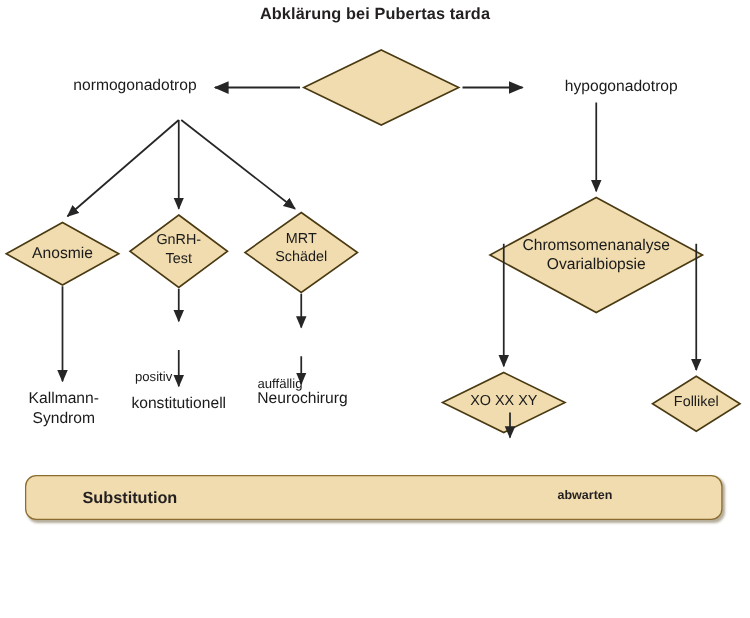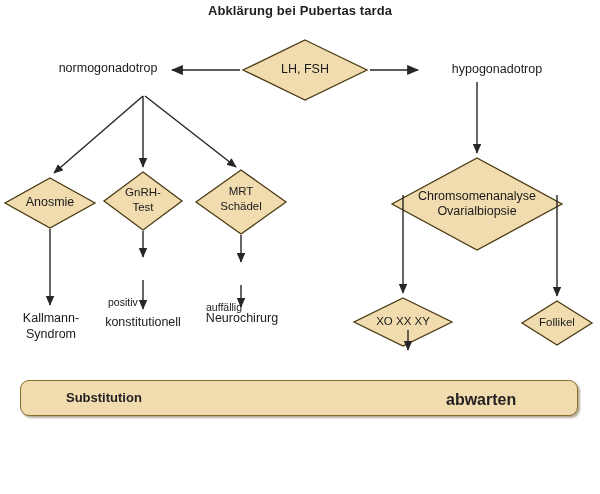--- a/index.html
+++ b/index.html
@@ -77,21 +77,21 @@
   #bar-left {
     left: 66px;
     top: 391px;
     font-size: 13px;
     font-weight: bold;
     color: #231f20;
   }
   #bar-right {
     left: 446px;
     top: 391px;
-    font-size: 16px;
+    font-size: 10px;
     font-weight: bold;
     color: #231f20;
   }
   #citation {
     left: 2px;
     top: 434px;
     font-size: 11px;
     color: #1a1a1a;
     font-family: "Liberation Sans", sans-serif;
   }
@@ -146,21 +146,20 @@
 
     <line x1="241" y1="285" x2="241" y2="307" stroke="#262626" stroke-width="1.4" marker-end="url(#arrowhead)"></line>
 
     <line x1="403" y1="195" x2="403" y2="293" stroke="#262626" stroke-width="1.4" marker-end="url(#arrowhead)"></line>
 
     <line x1="557" y1="195" x2="557" y2="296" stroke="#262626" stroke-width="1.4" marker-end="url(#arrowhead)"></line>
 
     <line x1="408" y1="330" x2="408" y2="350" stroke="#262626" stroke-width="1.4" marker-end="url(#arrowhead)"></line>
   </svg>
 
-  <div class="nodetext" style="left:255px; top:62px; width:100px;">LH, FSH</div>
 
   <div class="nodetext" style="left:5px; top:195px; width:90px;">Anosmie</div>
 
   <div class="nodetext sm" style="left:104px; top:186px; width:78px;">GnRH-</div>
   <div class="nodetext sm" style="left:104px; top:201px; width:78px;">Test</div>
 
   <div class="nodetext sm" style="left:196px; top:185px; width:90px;">MRT</div>
   <div class="nodetext sm" style="left:196px; top:200px; width:90px;">Schädel</div>
 
   <div class="nodetext" style="left:392px; top:189px; width:170px;">Chromsomenanalyse</div>

